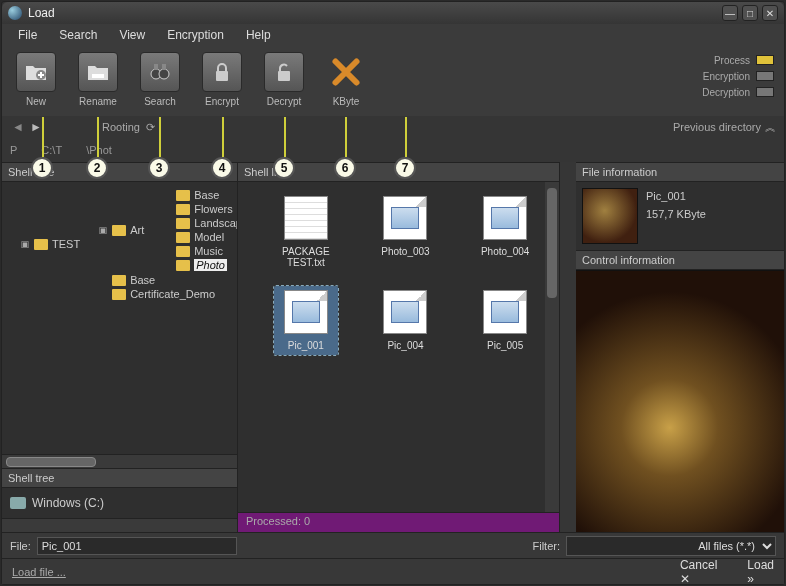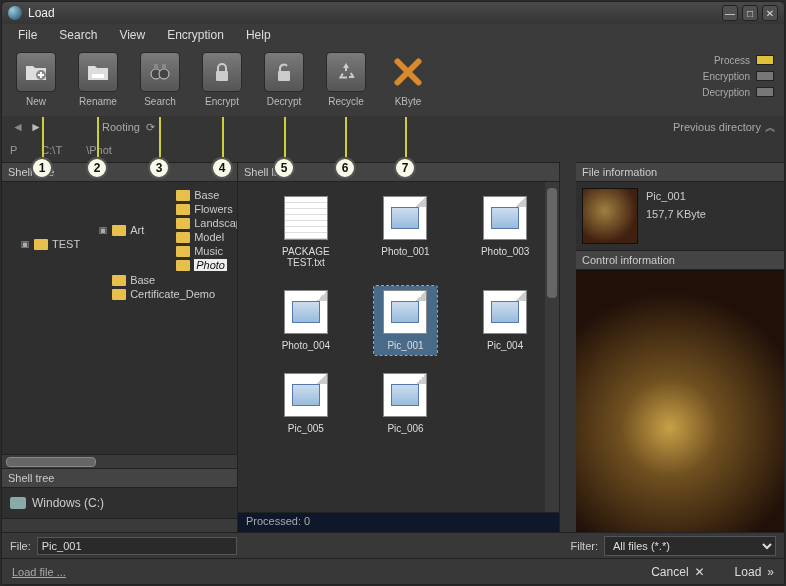--- a/index.html
+++ b/index.html
@@ -44,35 +44,35 @@
 .grid { flex: 1; padding: 10px 8px; display: grid; grid-template-columns: repeat(3, 1fr); gap: 14px 8px; align-content: start; overflow: hidden; }
 .item { display: flex; flex-direction: column; align-items: center; gap: 6px; padding: 4px; border-radius: 2px; cursor: pointer; margin-left: 28px; }
 .item.selected { background: #4a6a8a; outline: 1px dashed #8ab; }
 .thumb { width: 44px; height: 44px; background: #fff; border: 1px solid #888; display: flex; align-items: center; justify-content: center; position: relative; }
 .thumb.txt { background: repeating-linear-gradient(#fff,#fff 5px,#ddd 5px,#ddd 6px); }
 .thumb .imgglyph { width: 28px; height: 22px; background: linear-gradient(#cde, #9bd); border: 1px solid #57a; }
 .thumb .corner { position: absolute; top: 0; right: 0; width: 10px; height: 10px; background: linear-gradient(135deg, #fff 50%, #ccc 50%); }
 .ilabel { font-size: 10px; color: #ddd; text-align: center; }
 .vsb { width: 14px; background: #3a3a3a; position: relative; }
 .vsb .vthumb { position: absolute; left: 2px; top: 6px; width: 10px; height: 110px; background: #666; border-radius: 4px; }
-.procbar { height: 20px; background: #0f172a; border-top: 1px solid #222; padding: 2px 8px; font-size: 11px; color: #aaa; }
+.procbar { height: 20px; background: #701a75; border-top: 1px solid #222; padding: 2px 8px; font-size: 11px; color: #aaa; }
 .col-right { width: 224px; display: flex; flex-direction: column; padding-left: 16px; }
 .fileinfo { display: flex; gap: 8px; padding: 6px; background: #2f2f2f; }
 .fileinfo .prev { width: 56px; height: 56px; background: #2a1a0a; border: 1px solid #111; background-image: radial-gradient(circle at 40% 40%, #a08040 0%, #402010 70%); }
 .fileinfo .meta { font-size: 11px; color: #ccc; line-height: 1.6; }
 .ctrlimg { flex: 1; background: #1a120a; background-image: radial-gradient(circle at 45% 60%, #c8a048 0%, #705020 25%, #201008 70%), radial-gradient(ellipse at 55% 30%, rgba(200,150,80,.6) 0%, transparent 50%); border-top: 1px solid #111; }
 .bottom1 { height: 26px; background: #383838; border-top: 1px solid #222; display: flex; align-items: center; padding: 0 8px; gap: 6px; }
 .bottom1 .lbl { font-size: 11px; color: #ccc; text-align: center; }
 .bottom1 input.fn { flex: 0 0 200px; background: #2a2a2a; border: 1px solid #555; color: #ddd; padding: 2px 4px; font-size: 11px; }
 .bottom1 .spacer { flex: 1; }
-.bottom1 select.flt { background: #2a2a2a; border: 1px solid #555; color: #ddd; padding: 2px 4px; font-size: 11px; width: 172px; }
+.bottom1 select.flt { background: #2a2a2a; border: 1px solid #555; color: #ddd; padding: 2px 4px; font-size: 11px; width: 210px; text-align: right; }
 .bottom2 { height: 26px; background: #383838; border-top: 1px solid #222; display: flex; align-items: center; padding: 0 10px; }
 .bottom2 .status { font-size: 11px; color: #aaa; text-decoration: underline; }
 .bottom2 .spacer { flex: 1; }
-.bottom2 .btn { font-size: 12px; color: #ddd; cursor: pointer; display: flex; align-items: center; gap: 6px; margin-left: 30px; }
+.bottom2 .btn { font-size: 12px; color: #ddd; cursor: pointer; display: flex; margin-left: 30px; flex-direction: column; }
 .callouts { position: absolute; left: 0; top: 151px; width: 100%; height: 40px; pointer-events: none; z-index: 50; }
 .co { position: absolute; width: 22px; height: 22px; border-radius: 50%; background: #fafae8; border: 2px solid #555; color: #111; font-weight: bold; font-size: 12px; display: flex; align-items: center; justify-content: center; }
 .co-line { position: absolute; width: 2px; background: #cfcf3a; }
 svg { display: block; }
 </style>
 </head>
 <body>
 
 <div class="window">
 
@@ -133,28 +133,20 @@
       <span class="tlabel">Encrypt</span>
     </div>
     <div class="tbtn">
       <div class="ticon">
           <svg width="24" height="24" viewBox="0 0 24 24">
             <rect x="6" y="11" width="12" height="10" rx="1" fill="#ccc"></rect>
             <path d="M8 11V8a4 4 0 017-2" fill="none" stroke="#ccc" stroke-width="2"></path>
           </svg>
         </div>
       <span class="tlabel">Decrypt</span>
-    </div>
-    <div class="tbtn">
-      <div class="ticon">
-          <svg width="24" height="24" viewBox="0 0 24 24">
-            <path fill="#ccc" d="M12 3l3 5h-2v3h-2V8H9zM5 18l3-5 1.7 1-1.5 2.5H13v2H5zm14 0h-4v-2h2.5L16 13.5l1.7-1 3 5z"></path>
-          </svg>
-        </div>
-      <span class="tlabel">Recycle</span>
     </div>
     <div class="tbtn delete">
       <div class="ticon">
           <svg width="36" height="36" viewBox="0 0 24 24">
             <path stroke="#d98a2a" stroke-width="4" stroke-linecap="round" d="M5 5l14 14M19 5L5 19"></path>
           </svg>
         </div>
       <span class="tlabel">KByte</span>
     </div>
     <div class="status-ind">
@@ -273,27 +265,20 @@
         <div class="grid" id="file-grid">
             <div class="item">
               <div class="thumb txt"></div>
               <div class="ilabel">PACKAGE TEST.txt</div>
             </div>
             <div class="item">
               <div class="thumb">
                 <div class="imgglyph"></div>
                 <div class="corner"></div>
               </div>
-              <div class="ilabel">Photo_001</div>
-            </div>
-            <div class="item">
-              <div class="thumb">
-                <div class="imgglyph"></div>
-                <div class="corner"></div>
-              </div>
               <div class="ilabel">Photo_003</div>
             </div>
             <div class="item">
               <div class="thumb">
                 <div class="imgglyph"></div>
                 <div class="corner"></div>
               </div>
               <div class="ilabel">Photo_004</div>
             </div>
             <div class="item selected">
@@ -309,27 +294,20 @@
                 <div class="corner"></div>
               </div>
               <div class="ilabel">Pic_004</div>
             </div>
             <div class="item">
               <div class="thumb">
                 <div class="imgglyph"></div>
                 <div class="corner"></div>
               </div>
               <div class="ilabel">Pic_005</div>
-            </div>
-            <div class="item">
-              <div class="thumb">
-                <div class="imgglyph"></div>
-                <div class="corner"></div>
-              </div>
-              <div class="ilabel">Pic_006</div>
             </div>
           </div>
         <div class="vsb">
             <div class="vthumb"></div>
           </div>
       </div>
       <div class="procbar">Processed: 0</div>
     </div>
 
     <div class="col-right">

